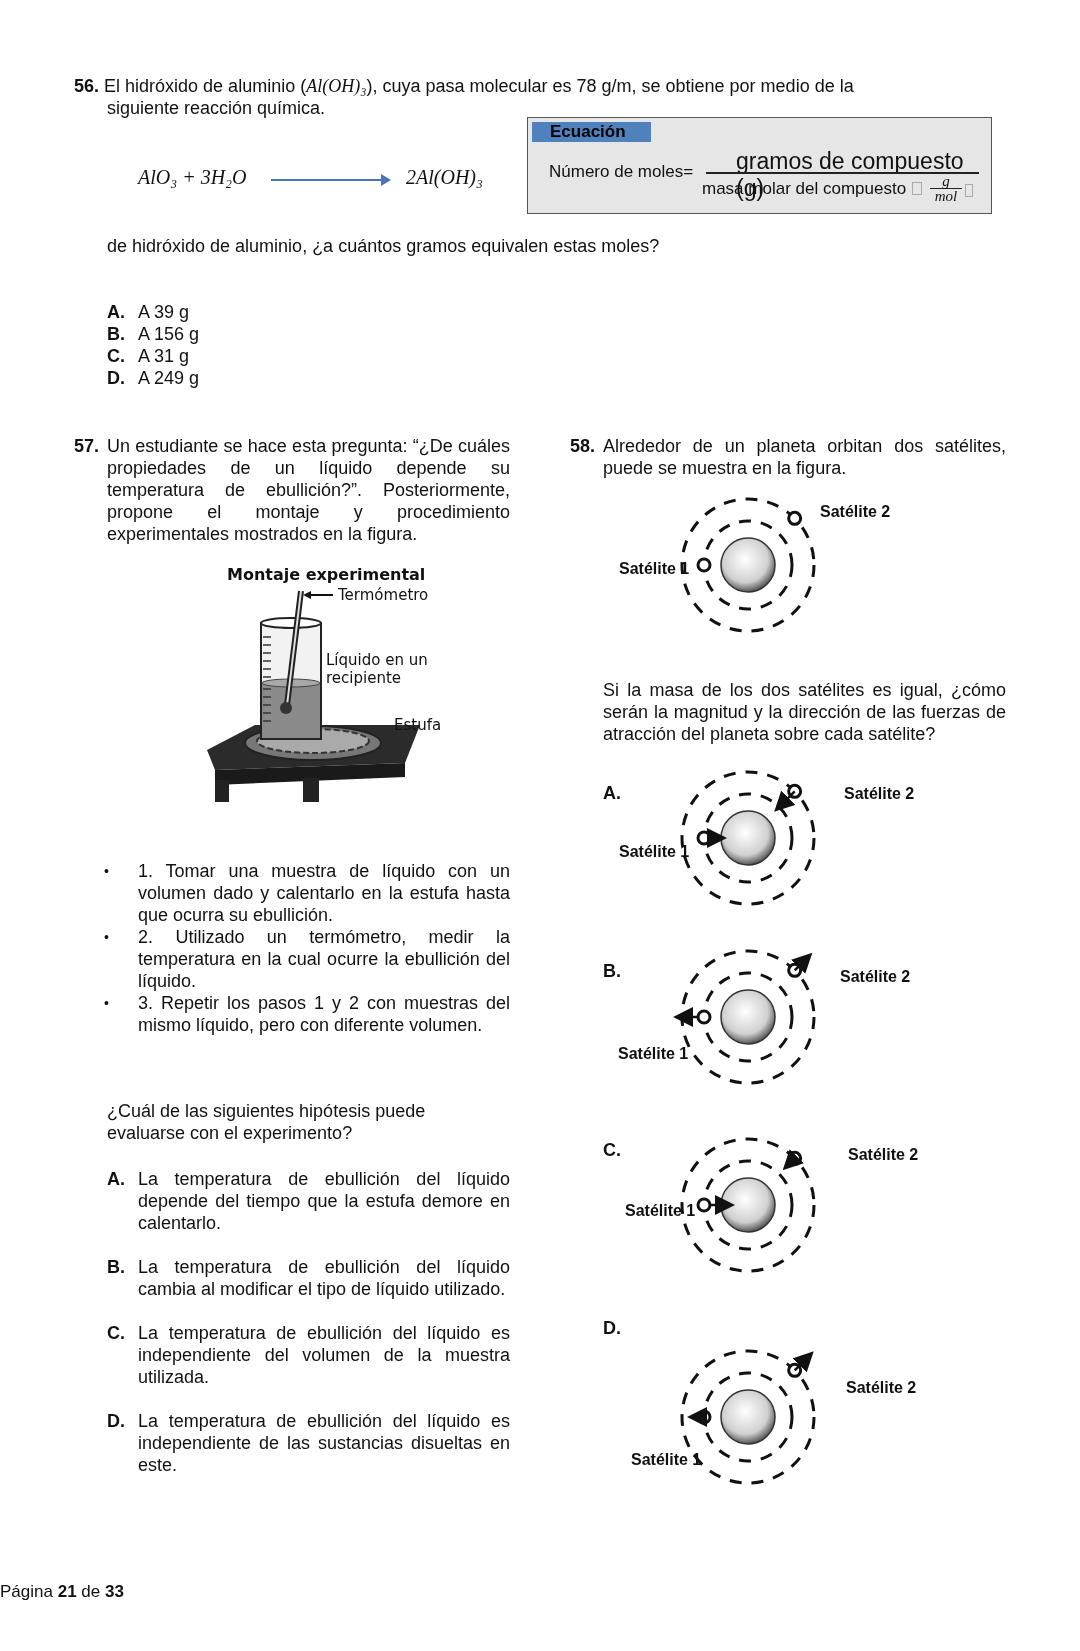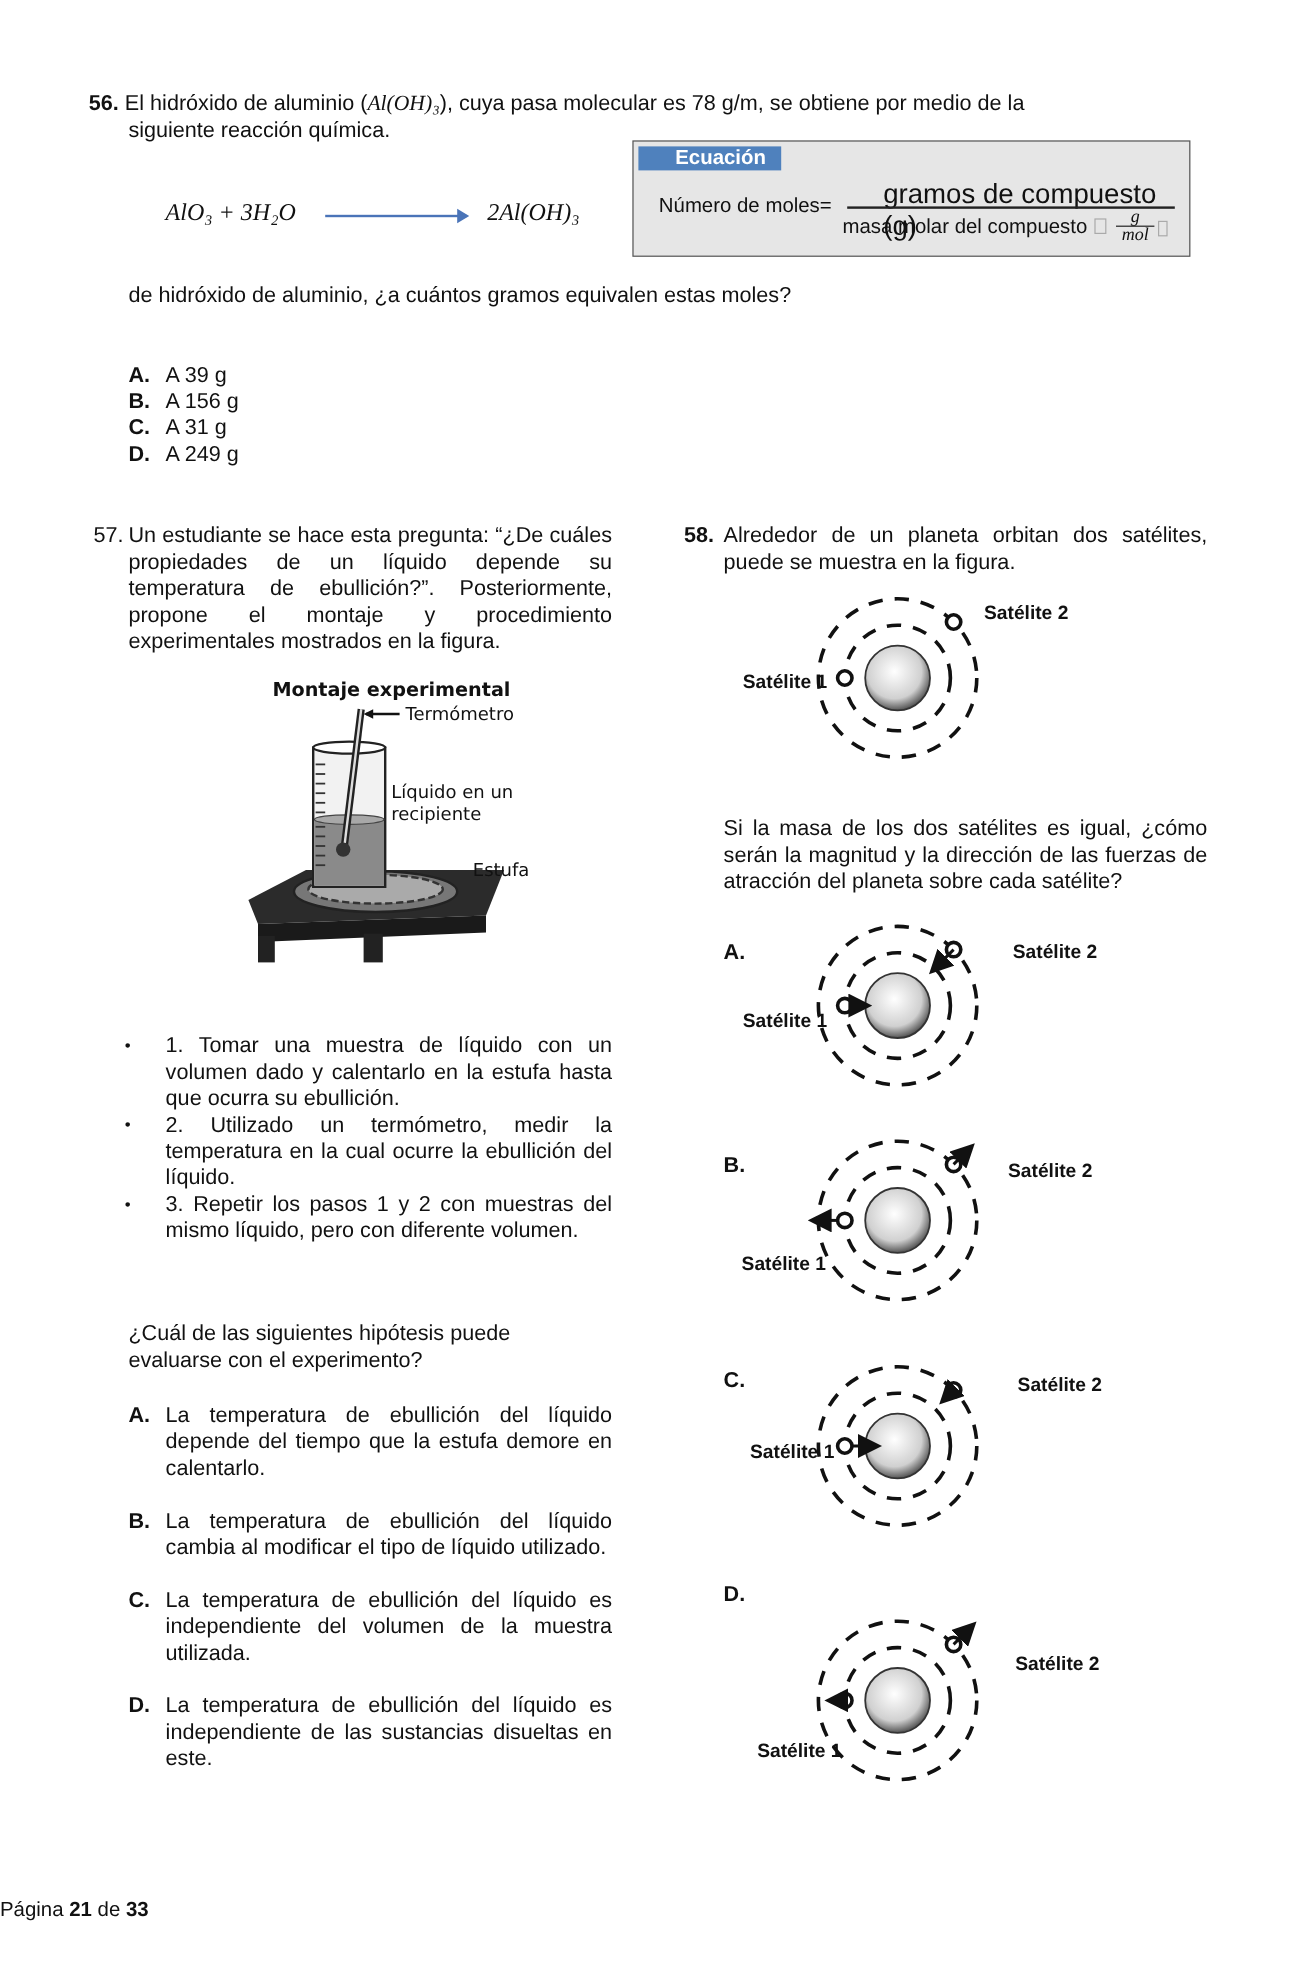--- a/index.html
+++ b/index.html
@@ -15,38 +15,38 @@
   
   #q56-stem { left: 74px; top: 75px; width: 880px; line-height: 22px; }
   #q56-stem .indent { padding-left: 33px; display: block; }
   #reaction { left: 138px; top: 166px; font-size: 20px; width: 360px; height: 30px; }
   #reaction .lhs { position: absolute; left: 0; top: 0; }
   #reaction .arrow { position: absolute; left: 133px; top: 13px; width: 118px; height: 2px; background: #4a74b8; }
   #reaction .arrow::after { content: ""; position: absolute; right: -2px; top: -5px; border-left: 10px solid #4a74b8; border-top: 6px solid transparent; border-bottom: 6px solid transparent; }
   #reaction .rhs { position: absolute; left: 268px; top: 0; }
 
   #eq-box { left: 527px; top: 117px; width: 465px; height: 97px; background: #e6e6e6; border: 1.5px solid #555; box-sizing: border-box; }
-  #eq-box .tag { position: absolute; left: 4px; top: 4px; width: 119px; height: 20px; background: #4f81bd; color: #ffffff; font-weight: bold; font-size: 17px; line-height: 20px; padding-left: 18px; box-sizing: border-box; text-align: center; }
+  #eq-box .tag { position: absolute; left: 4px; top: 4px; width: 119px; height: 20px; background: #4f81bd; color: #000000; font-weight: bold; font-size: 17px; line-height: 20px; padding-left: 18px; box-sizing: border-box; }
   #eq-box .lhs { position: absolute; left: 21px; top: 44px; font-size: 17px; }
   #eq-box .frac-line { position: absolute; left: 178px; top: 54px; width: 273px; height: 1.5px; background: #222; }
   #eq-box .num { position: absolute; left: 208px; top: 30px; font-size: 23px; }
   #eq-box .den { position: absolute; left: 174px; top: 61px; font-size: 17px; }
   #eq-box .box-glyph { display: inline-block; width: 8px; height: 11px; border: 1px solid #aaa; margin-left: 6px; vertical-align: -1px; }
   #eq-box .unit { position: absolute; left: 402px; top: 56px; font-size: 15px; width: 32px; text-align: center; line-height: 14px; }
   #eq-box .unit .ul { display: block; border-bottom: 1px solid #222; }
   #eq-box .unit-end { position: absolute; left: 437px; top: 66px; width: 6px; height: 11px; border: 1px solid #aaa; }
 
   #q56-question { left: 107px; top: 235px; width: 900px; line-height: 22px; }
   #q56-options { left: 107px; top: 301px; line-height: 22px; }
   #q56-options .opt-letter { font-weight: bold; display: inline-block; width: 31px; }
 
   
   #q57-stem { left: 74px; top: 435px; width: 436px; line-height: 22px; }
   #q57-stem .row { display: flex; }
-  #q57-stem .num { width: 33px; font-weight: normal; flex: none; text-align: center; }
+  #q57-stem .num { width: 33px; font-weight: bold; flex: none; }
   #q57-stem .txt { text-align: justify; text-align-last: left; width: 403px; }
 
   #montaje { left: 195px; top: 565px; width: 260px; height: 260px; }
   #montaje .title { position: absolute; left: 32px; top: 0; font-family: "DejaVu Sans", sans-serif; font-weight: bold; font-size: 16px; }
   #montaje .lbl { position: absolute; font-family: "DejaVu Sans", sans-serif; font-size: 15px; line-height: 18px; }
 
   #q57-steps { left: 100px; top: 860px; width: 410px; line-height: 22px; }
   #q57-steps .step { display: flex; }
   #q57-steps .bullet { width: 38px; flex: none; font-size: 14px; padding-left: 4px; box-sizing: border-box; }
   #q57-steps .stxt { width: 372px; text-align: justify; text-align-last: left; }

